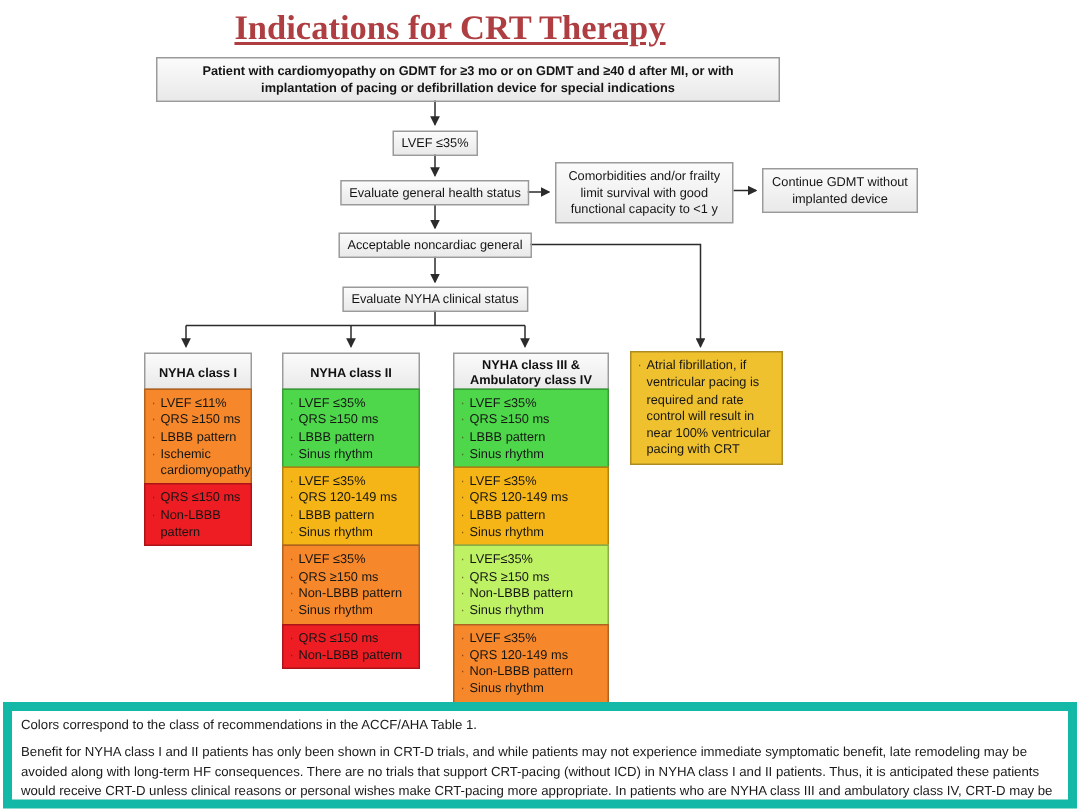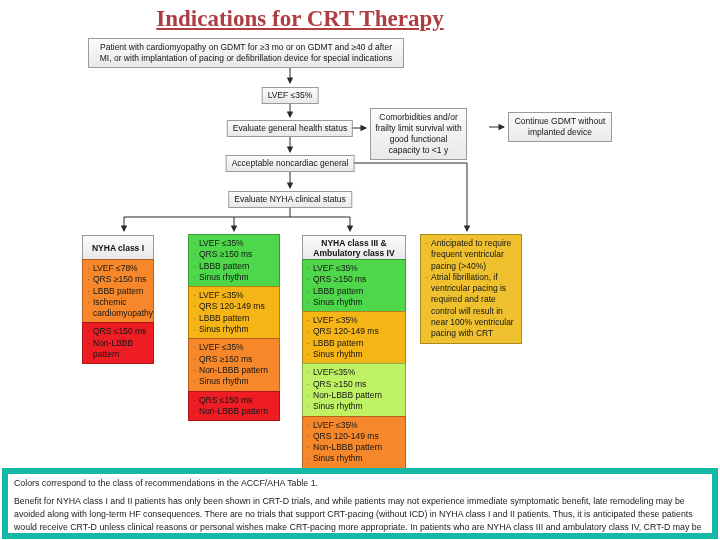--- a/index.html
+++ b/index.html
@@ -46,49 +46,50 @@
       <line x1="347" y1="128" x2="366" y2="128" marker-end="url(#arr)"></line>
       <line x1="489" y1="127" x2="504" y2="127" marker-end="url(#arr)"></line>
       <polyline points="350,163 467,163 467,231" marker-end="url(#arr)"></polyline>
       <path d="M290,207 L290,217 M124,217 L350,217"></path>
       <line x1="124" y1="217" x2="124" y2="231" marker-end="url(#arr)"></line>
       <line x1="234" y1="217" x2="234" y2="231" marker-end="url(#arr)"></line>
       <line x1="350" y1="217" x2="350" y2="231" marker-end="url(#arr)"></line>
     </g>
   </svg>
 
-  <div class="gbox" style="left:88px;top:38px;width:316px;">Patient with cardiomyopathy on GDMT for ≥3 mo or on GDMT and ≥40 d after MI, or with implantation of pacing or defibrillation device for special indications</div>
+  <div class="gbox" style="left:104px;top:38px;width:416px;font-weight:bold;">Patient with cardiomyopathy on GDMT for ≥3 mo or on GDMT and ≥40 d after MI, or with implantation of pacing or defibrillation device for special indications</div>
 
   <div class="gbox nowrap" style="left:290px;top:87px;">LVEF ≤35%</div>
 
   <div class="gbox nowrap" style="left:290px;top:120px;">Evaluate general health status</div>
 
-  <div class="gbox" style="left:370px;top:108px;width:97px;">Comorbidities and/or frailty limit survival with good functional capacity to &lt;1 y</div>
+  <div class="gbox" style="left:370px;top:108px;width:119px;">Comorbidities and/or frailty limit survival with good functional capacity to &lt;1 y</div>
 
   <div class="gbox" style="left:508px;top:112px;width:104px;">Continue GDMT without implanted device</div>
 
   <div class="gbox nowrap" style="left:290px;top:155px;">Acceptable noncardiac general</div>
 
   <div class="gbox nowrap" style="left:290px;top:191px;">Evaluate NYHA clinical status</div>
 
-  <div class="col" style="left:82px;width:72px;">
+  <div class="col" style="left:96px;width:72px;">
     <div class="colhead">NYHA class I</div>
     <div class="cbox" style="background: rgb(246, 136, 43);">
-      <div class="item">LVEF ≤78%</div>
+      <div class="item">LVEF ≤11%</div>
       <div class="item">QRS ≥150 ms</div>
       <div class="item">LBBB pattern</div>
       <div class="item">Ischemic cardiomyopathy</div>
     </div>
     <div class="cbox" style="background: rgb(238, 29, 35);">
       <div class="item">QRS ≤150 ms</div>
       <div class="item">Non-LBBB pattern</div>
     </div>
   </div>
 
   <div class="col" style="left:188px;width:92px;">
+    <div class="colhead">NYHA class II</div>
     <div class="cbox" style="background: rgb(78, 215, 74);">
       <div class="item">LVEF ≤35%</div>
       <div class="item">QRS ≥150 ms</div>
       <div class="item">LBBB pattern</div>
       <div class="item">Sinus rhythm</div>
     </div>
     <div class="cbox" style="background: rgb(245, 181, 23);">
       <div class="item">LVEF ≤35%</div>
       <div class="item">QRS 120-149 ms</div>
       <div class="item">LBBB pattern</div>
@@ -129,21 +130,20 @@
     <div class="cbox" style="background: rgb(246, 136, 43);">
       <div class="item">LVEF ≤35%</div>
       <div class="item">QRS 120-149 ms</div>
       <div class="item">Non-LBBB pattern</div>
       <div class="item">Sinus rhythm</div>
     </div>
   </div>
 
   <div class="col" style="left:420px;width:102px;">
     <div class="cbox" style="background: rgb(239, 193, 47);">
-      <div class="item">Anticipated to require frequent ventricular pacing (&gt;40%)</div>
       <div class="item">Atrial fibrillation, if ventricular pacing is required and rate control will result in near 100% ventricular pacing with CRT</div>
     </div>
   </div>
 
   <div class="footnote">
     <p>Colors correspond to the class of recommendations in the ACCF/AHA Table 1.</p>
     <p>Benefit for NYHA class I and II patients has only been shown in CRT-D trials, and while patients may not experience immediate symptomatic benefit, late remodeling may be avoided along with long-term HF consequences. There are no trials that support CRT-pacing (without ICD) in NYHA class I and II patients. Thus, it is anticipated these patients would receive CRT-D unless clinical reasons or personal wishes make CRT-pacing more appropriate. In patients who are NYHA class III and ambulatory class IV, CRT-D may be chosen but clinical reasons and personal wishes may make CRT-pacing appropriate to improve symptoms and quality of life when an ICD is not expected to produce meaningful benefit in survival.</p>
   </div>
 
 </div>

